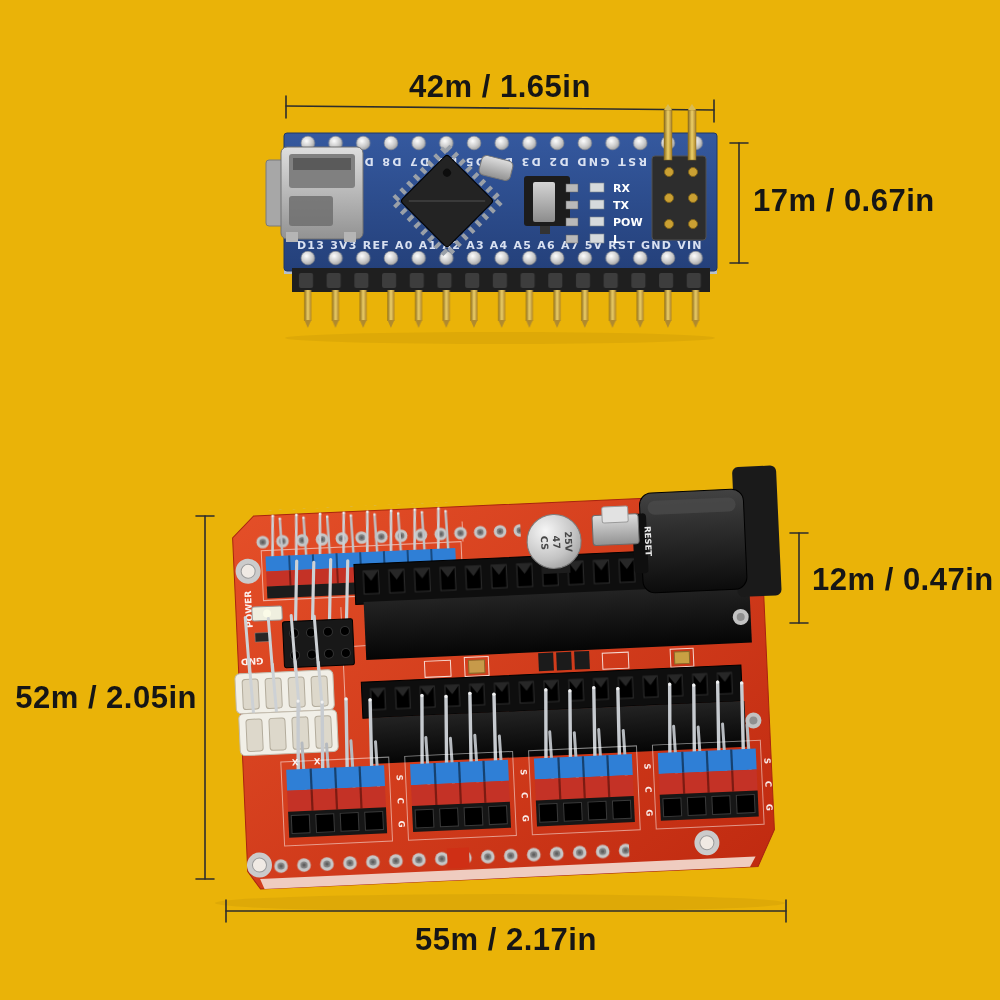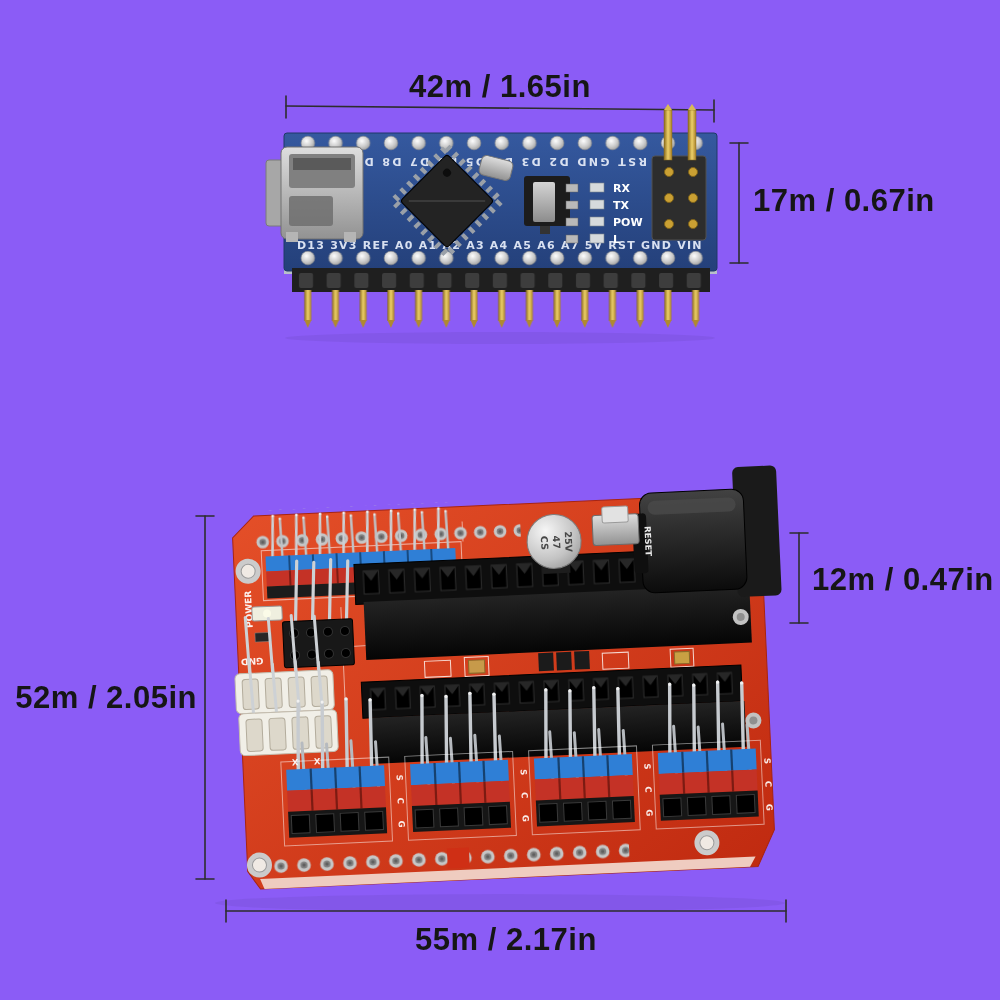--- a/index.html
+++ b/index.html
@@ -1,16 +1,16 @@
 <!DOCTYPE html>
 <html><head>
 <meta charset="utf-8">
 <style>
   html,body{margin:0;padding:0;background:#fff;}
-  .canvas{position:relative;width:1000px;height:1000px;background:#8b5cf6;overflow:hidden;}
+  .canvas{position:relative;width:1000px;height:1000px;background:#eab308;overflow:hidden;}
   svg{display:block;}
   .dimlbl{font:600 31px "Liberation Sans",sans-serif;fill:#161616;letter-spacing:.5px;}
   .pinlbl{font:700 11px "DejaVu Sans",sans-serif;fill:#d9e1f1;letter-spacing:1.5px;}
   .ledlbl{font:700 11px "DejaVu Sans",sans-serif;fill:#ffffff;}
   .silk{font:700 9px "DejaVu Sans",sans-serif;fill:#ffffff;opacity:.92;}
   .silksm{font:700 8.5px "DejaVu Sans",sans-serif;fill:#ffffff;opacity:.9;}
   .caplbl{font:600 9.5px "DejaVu Sans",sans-serif;fill:#474747;}
   .dimline{stroke:#2d2d2d;stroke-width:1.6;stroke-linecap:round;fill:none;}
   .silkline{stroke:#ffffff;stroke-width:1;opacity:.55;fill:none;}
 </style>

